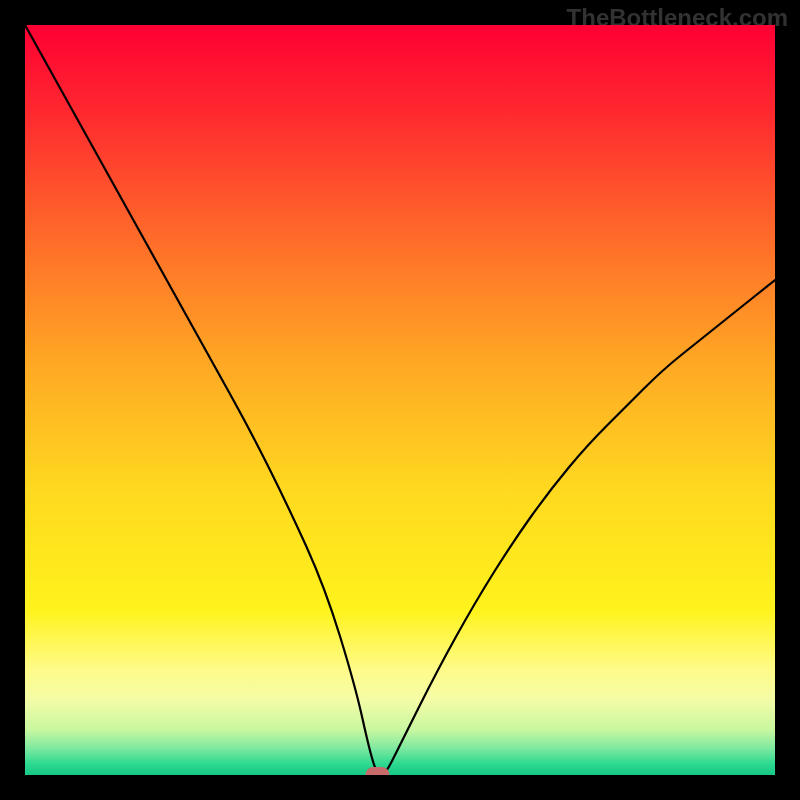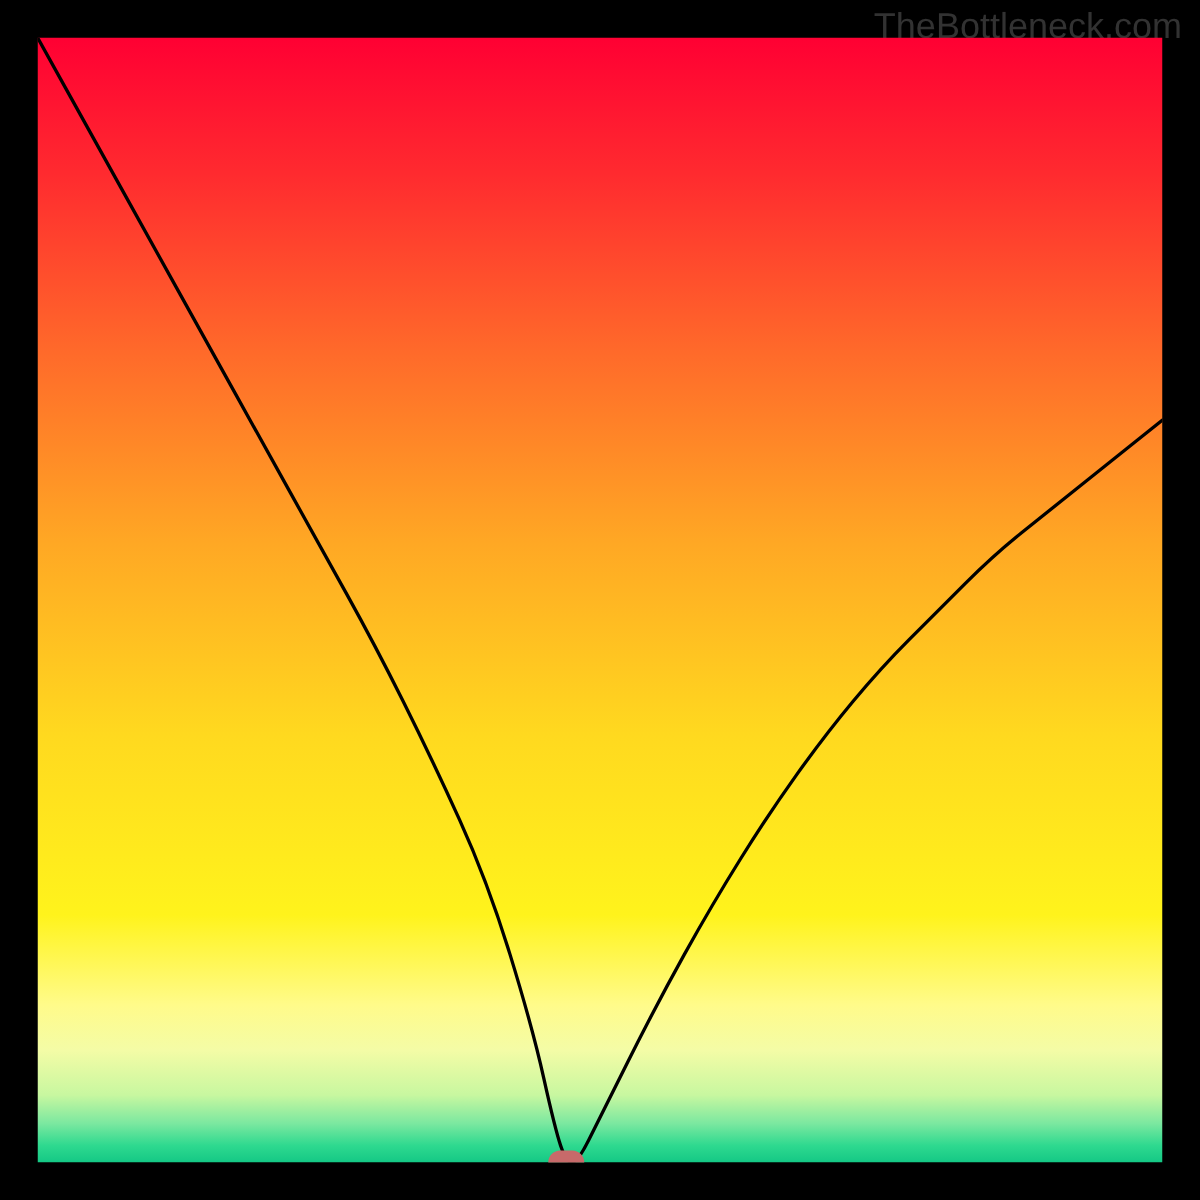--- a/index.html
+++ b/index.html
@@ -15,21 +15,21 @@
     width: 800px;
     height: 800px;
     background: #000;
     position: relative;
   }
   .watermark {
     position: absolute;
     top: 4px;
     right: 12px;
     font-size: 24px;
-    font-weight: 400;
+    font-weight: 700;
     color: #323232;
     font-family: Arial, sans-serif;
     letter-spacing: 0px;
   }
   .plot {
     position: absolute;
     left: 25px;
     top: 25px;
     width: 750px;
     height: 750px;

